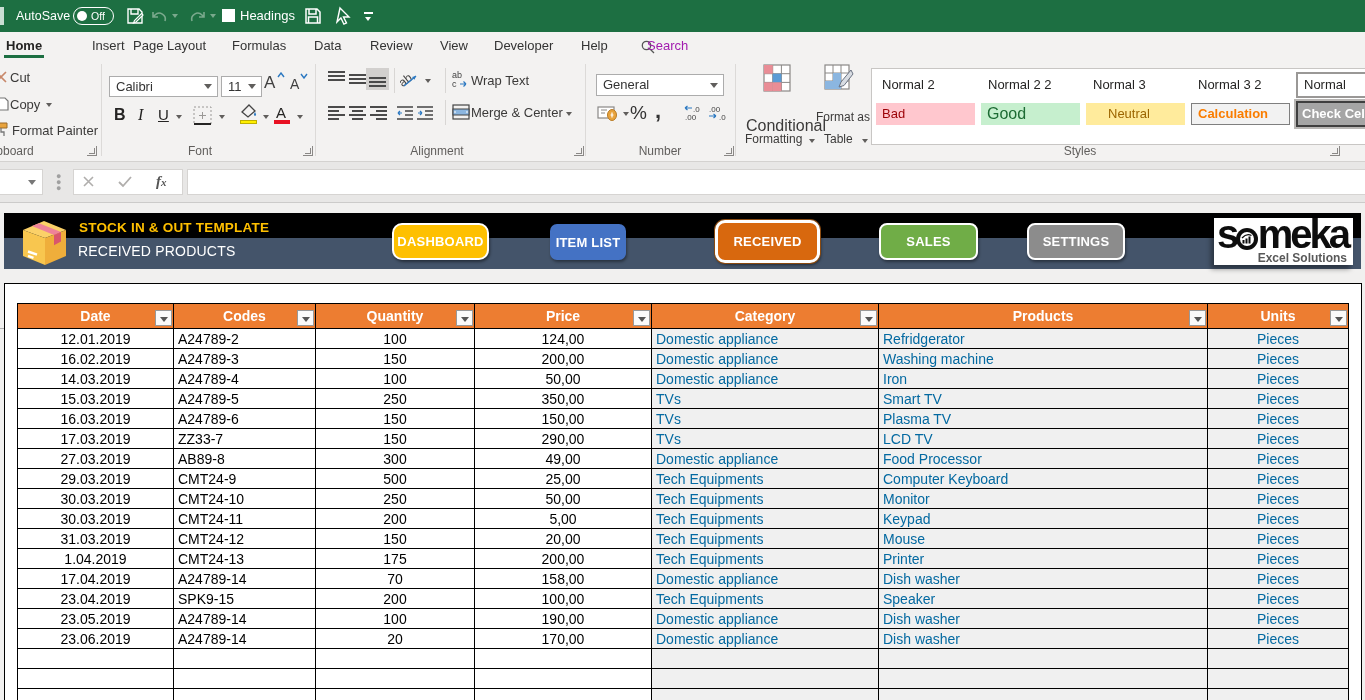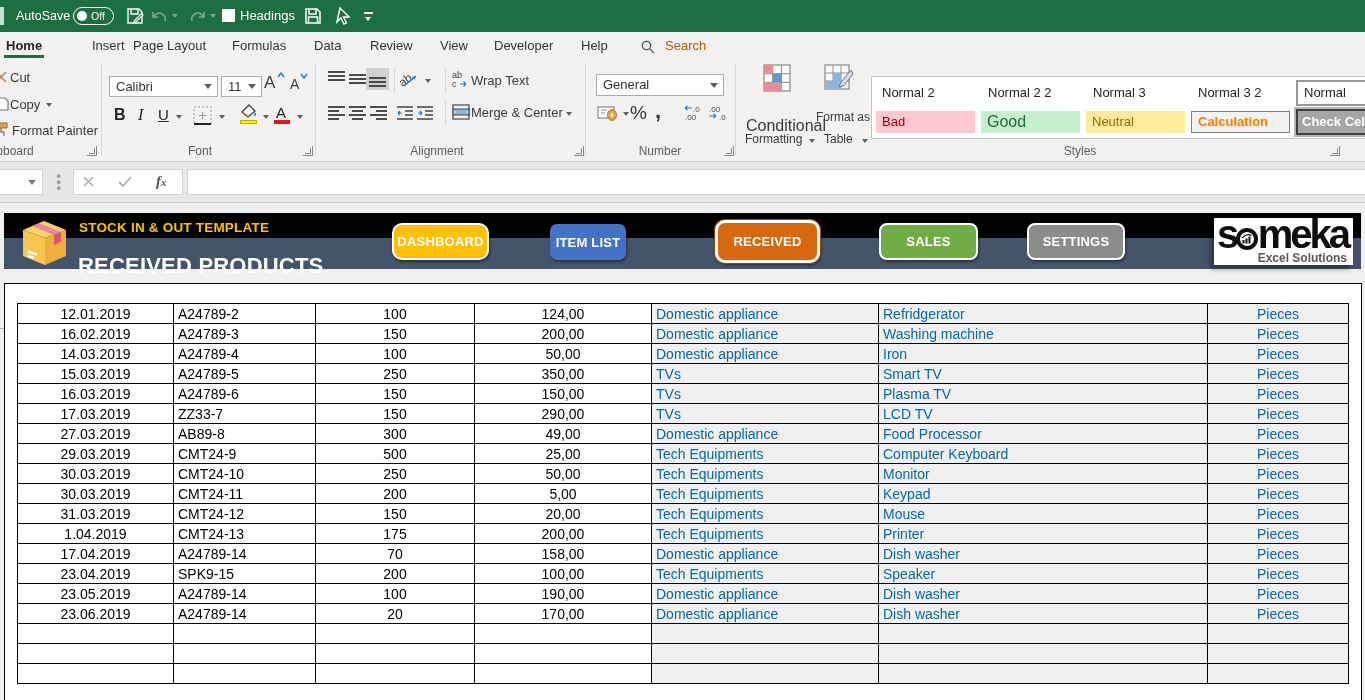--- a/index.html
+++ b/index.html
@@ -84,21 +84,21 @@
     <div class="tab" style="left:232px;">Formulas</div>
     <div class="tab" style="left:314px;">Data</div>
     <div class="tab" style="left:370px;">Review</div>
     <div class="tab" style="left:440px;">View</div>
     <div class="tab" style="left:494px;">Developer</div>
     <div class="tab" style="left:581px;">Help</div>
     <svg class="abs" style="left:641px;top:8px;" width="14" height="14" viewBox="0 0 14 14">
       <circle cx="5.5" cy="5.5" r="4.2" fill="none" stroke="#555" stroke-width="1.3"></circle>
       <path d="M9 9 L13 13" stroke="#555" stroke-width="1.3"></path>
     </svg>
-    <div class="tab" style="left:665px;color:#a16207;">Search</div>
+    <div class="tab" style="left:647px;color:#a21caf;">Search</div>
   </div>
   <div class="abs" id="ribbon">
     <div class="vsep" style="left:101px;"></div>
     <div class="vsep" style="left:315px;"></div>
     <div class="vsep" style="left:585px;"></div>
     <div class="vsep" style="left:735px;"></div>
 
     <svg class="abs" style="left:-6px;top:10px;" width="14" height="14" viewBox="0 0 14 14">
         <path d="M2 2 L12 12 M12 2 L2 12" stroke="#c8886a" stroke-width="1.6" fill="none"></path>
         <circle cx="3" cy="11" r="2" fill="none" stroke="#5b9bd5" stroke-width="1.2"></circle>
@@ -258,29 +258,29 @@
       <path d="M1 9 h24 M1 17 h24 M9 1 v24 M17 1 v24" stroke="#8a8886" stroke-width="1"></path>
       <rect x="9" y="9" width="8" height="8" fill="#8bb6e0"></rect>
         <rect x="1" y="17" width="8" height="8" fill="#8bb6e0"></rect>
         <rect x="9" y="17" width="8" height="8" fill="#8bb6e0"></rect>
       <path d="M27 6 L17 18 l-2 5 5-1.5 L29 10 z" fill="#d8dce2" stroke="#6a7382" stroke-width="1"></path>
     </svg>
     <div class="rtext" style="left:816px;top:50px;font-size:12px;">Format as</div>
     <div class="rtext" style="left:824px;top:72px;font-size:12px;">Table</div>
     <div class="caret sm" style="left:862px;top:79px;"></div>
 
-    <div class="abs" style="left:871px;top:16px;width:494px;height:63px;background:#fff;border:1px solid #c8c6c4;border-right:none;">
+    <div class="abs" style="left:871px;top:8px;width:494px;height:77px;background:#fff;border:1px solid #c8c6c4;border-right:none;">
       <div class="abs" style="left:4px;top:5px;width:100px;height:22px;font-size:13px;color:#252423;line-height:22px;padding-left:6px;">Normal 2</div>
       <div class="abs" style="left:110px;top:5px;width:100px;height:22px;font-size:13px;color:#252423;line-height:22px;padding-left:6px;">Normal 2 2</div>
       <div class="abs" style="left:215px;top:5px;width:100px;height:22px;font-size:13px;color:#252423;line-height:22px;padding-left:6px;">Normal 3</div>
       <div class="abs" style="left:320px;top:5px;width:100px;height:22px;font-size:13px;color:#252423;line-height:22px;padding-left:6px;">Normal 3 2</div>
       <div class="abs" style="left:424px;top:3px;width:90px;height:26px;border:2px solid #9a9896;background:#fff;font-size:13px;color:#252423;line-height:22px;padding-left:6px;white-space:nowrap;">Normal</div>
       <div class="abs" style="left:4px;top:34px;width:99px;height:22px;background:#ffc7ce;color:#9c0006;font-size:13px;line-height:22px;padding-left:6px;">Bad</div>
       <div class="abs" style="left:109px;top:34px;width:99px;height:22px;background:#c6efce;color:#1d6b33;font-size:16px;line-height:22px;padding-left:6px;">Good</div>
-      <div class="abs" style="left:214px;top:34px;width:99px;height:22px;background:#ffeb9c;color:#9c6500;font-size:13px;line-height:22px;padding-left:6px;">Neutral</div>
+      <div class="abs" style="left:214px;top:34px;width:99px;height:22px;background:#ffeb9c;color:#9c6500;font-size:13px;line-height:22px;padding-left:22px;">Neutral</div>
       <div class="abs" style="left:319px;top:34px;width:99px;height:22px;background:#f2f2f2;border:1px solid #7f7f7f;color:#fa7d00;font-weight:bold;font-size:13px;line-height:20px;padding-left:6px;">Calculation</div>
       <div class="abs" style="left:424px;top:32px;width:90px;height:26px;background:#a5a5a5;border:2px solid #3f3f3f;box-shadow:0 0 0 2px #b8b6b4;color:#fff;font-weight:bold;font-size:13px;line-height:22px;padding-left:4px;white-space:nowrap;">Check Cell</div>
     </div>
     <div class="glabel" style="left:1030px;width:100px;">Styles</div>
     <div class="launch" style="left:1330px;top:86px;"></div>
   </div>
   <div class="abs" id="fbar">
     <div class="fbox" style="left:-8px;width:51px;"></div>
     <div class="caret" style="left:28px;top:18px;border-top-color:#777;"></div>
     <div class="abs" style="left:56px;top:11px;width:3px;height:18px;color:#a0a0a0;font-size:9px;line-height:6px;">● ● ●</div>
@@ -300,21 +300,21 @@
       <div id="bannerslate"></div>
       <svg class="abs" style="left:17px;top:5px;" width="47" height="48" viewBox="0 0 47 48">
         <polygon points="2,12 24,20 24,47 2,38" fill="#f8c64f"></polygon>
         <polygon points="24,20 45,12 45,38 24,47" fill="#efae3b"></polygon>
         <polygon points="2,12 23,3 45,12 24,20" fill="#fbd168"></polygon>
         <polygon points="11,8.1 18,5.2 40,14.1 33,16.9" fill="#ef8398"></polygon>
         <polygon points="33,16.9 40,14.1 40,23.5 33,27.3" fill="#d9566c"></polygon>
         <path d="M7 33.5 l9 3.2 M7 37.8 l5.5 2" stroke="#fff" stroke-width="2.4" fill="none"></path>
       </svg>
       <div class="abs" style="left:75px;top:7px;color:#ffc000;font-weight:bold;font-size:13.5px;letter-spacing:.2px;">STOCK IN &amp; OUT TEMPLATE</div>
-      <div class="abs" style="left:74px;top:40px;color:#fff;font-weight:bold;font-size:22px;letter-spacing:.2px;">RECEIVED PRODUCTS</div>
+      <div class="abs" style="left:74px;top:30px;color:#fff;font-weight:normal;font-size:14px;letter-spacing:.2px;">RECEIVED PRODUCTS</div>
       <div class="bbtn" style="left:388px;top:10px;width:97px;height:37px;background:#fec001;border:2.5px solid #fff;border-radius:10px;box-shadow:1px 2px 3px rgba(0,0,0,.45);">DASHBOARD</div>
       <div class="bbtn" style="left:546px;top:11px;width:76px;height:36px;background:#4472c4;border-radius:7px;box-shadow:1px 2px 3px rgba(0,0,0,.4);">ITEM LIST</div>
       <div class="bbtn" style="left:711px;top:7px;width:105px;height:43px;background:#d8680e;border:3.5px solid #fff;border-radius:10px;box-shadow:0 0 0 1px #8a4a10, 1px 2px 3px rgba(0,0,0,.5);">RECEIVED</div>
       <div class="bbtn" style="left:875px;top:10px;width:99px;height:37px;background:#70ad47;border:2px solid #fff;border-radius:8px;box-shadow:1px 2px 3px rgba(0,0,0,.4);">SALES</div>
       <div class="bbtn" style="left:1023px;top:10px;width:98px;height:37px;background:#8c8c8c;border:2px solid #fff;border-radius:8px;box-shadow:1px 2px 3px rgba(0,0,0,.4);">SETTINGS</div>
       <div class="abs" style="left:1210px;top:5px;width:139px;height:47px;background:#fff;box-shadow:-3px 4px 5px rgba(0,0,0,.4);overflow:hidden;">
         <div class="abs" style="left:3px;top:-6px;font-weight:bold;font-size:40px;color:#0d0d0d;letter-spacing:-3px;">s<span style="opacity:0">o</span>meka</div>
         <div class="abs" style="left:22px;top:10px;width:22px;height:22px;border-radius:50%;background:#0d0d0d;"></div>
         <svg class="abs" style="left:26px;top:14px;" width="14" height="14" viewBox="0 0 14 14">
           <circle cx="7" cy="7" r="7" fill="#fff"></circle>
@@ -331,20 +331,29 @@
       <colgroup>
           <col style="width:156px">
           <col style="width:142px">
           <col style="width:159px">
           <col style="width:177px">
           <col style="width:227px">
           <col style="width:329px">
           <col style="width:141px">
         </colgroup>
       <tbody>
+          <tr>
+        <th>Date<span class="filt"></span></th>
+        <th>Codes<span class="filt"></span></th>
+        <th>Quantity<span class="filt"></span></th>
+        <th>Price<span class="filt"></span></th>
+        <th>Category<span class="filt"></span></th>
+        <th>Products<span class="filt"></span></th>
+        <th>Units<span class="filt"></span></th>
+      </tr>
       <tr>
             <td class="c">12.01.2019</td>
             <td>A24789-2</td>
             <td class="c">100</td>
             <td class="c">124,00</td>
             <td class="blue">Domestic appliance</td>
             <td class="blue">Refridgerator</td>
             <td class="blue c">Pieces</td>
           </tr>
       <tr>

